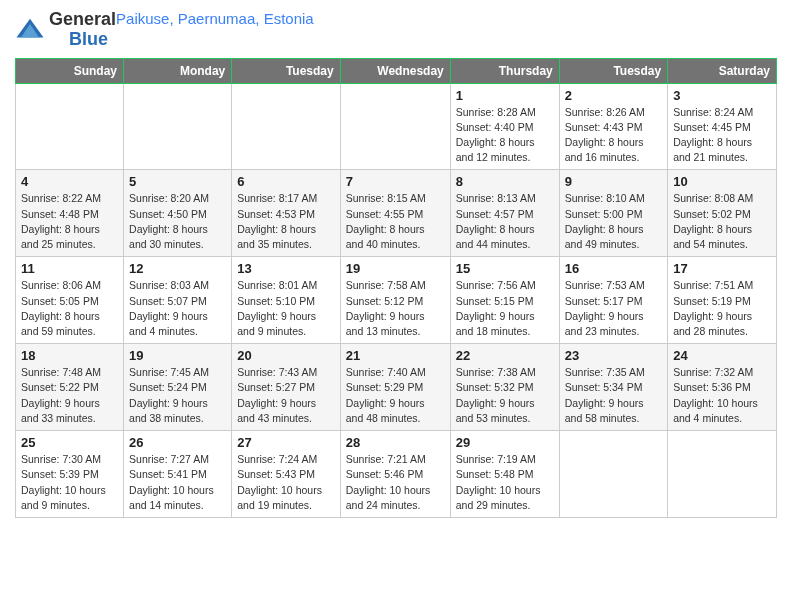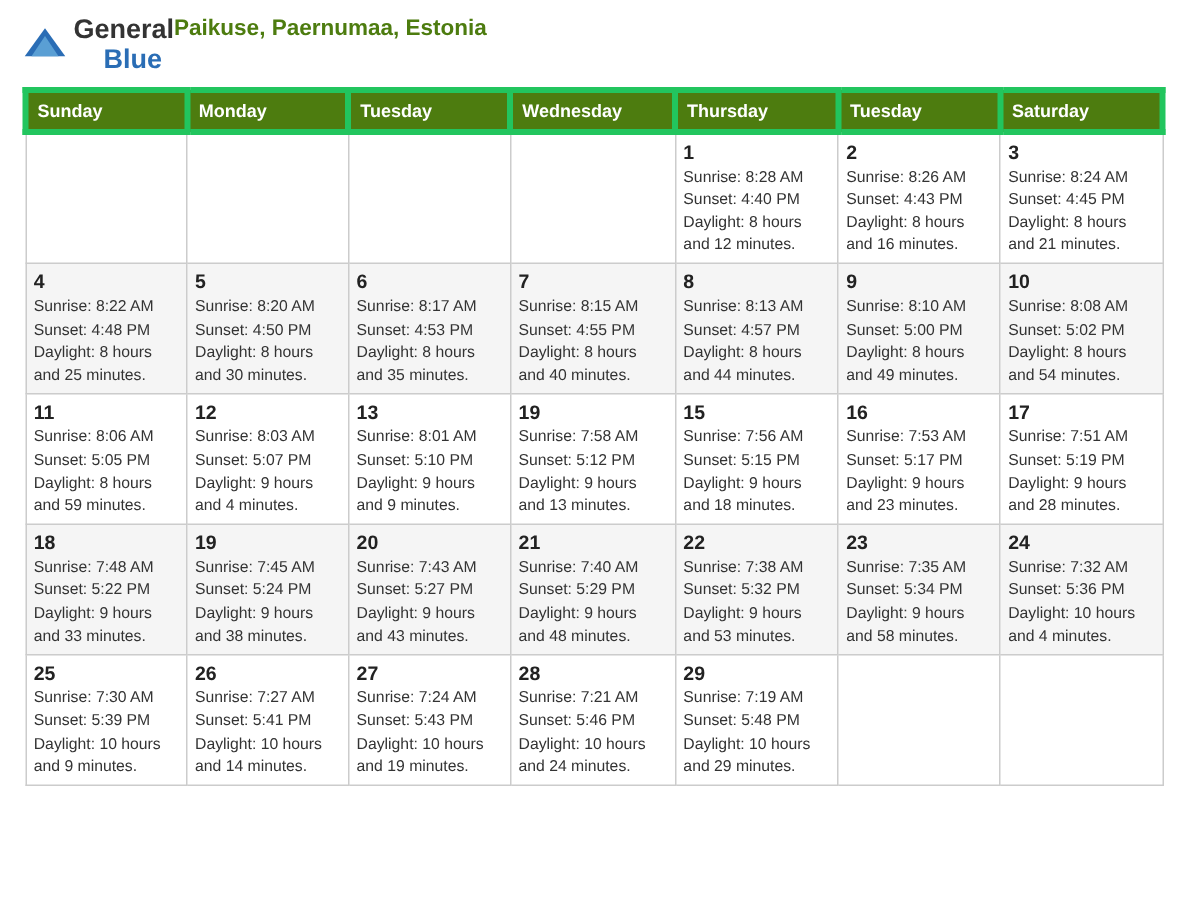--- a/index.html
+++ b/index.html
@@ -42,36 +42,36 @@
       text-align: right;
     }
     .title-block h1 {
       font-size: 32px;
       font-weight: normal;
       color: #333;
       line-height: 1.1;
     }
     .title-block h2 {
       font-size: 15px;
-      font-weight: bold;
-      color: #4d7c0f;
+      font-weight: normal;
+      color: #3b82f6;
     }
     .calendar {
       width: 100%;
       border-collapse: collapse;
       font-size: 10.5px;
     }
     .calendar thead tr th {
-      background: #4d7c0f;
+      background: #737373;
       color: #fff;
-      text-align: left;
+      text-align: right;
       padding: 5px 6px;
       font-size: 12px;
       font-weight: bold;
-      border: 4px solid #22c55e;
+      border: 1px solid #22c55e;
     }
     .calendar tbody tr td {
       border: 1px solid #ccc;
       vertical-align: top;
       padding: 4px 5px;
       width: 113px;
       min-height: 70px;
       background: #fff;
     }
     .calendar tbody tr:nth-child(even) td {

